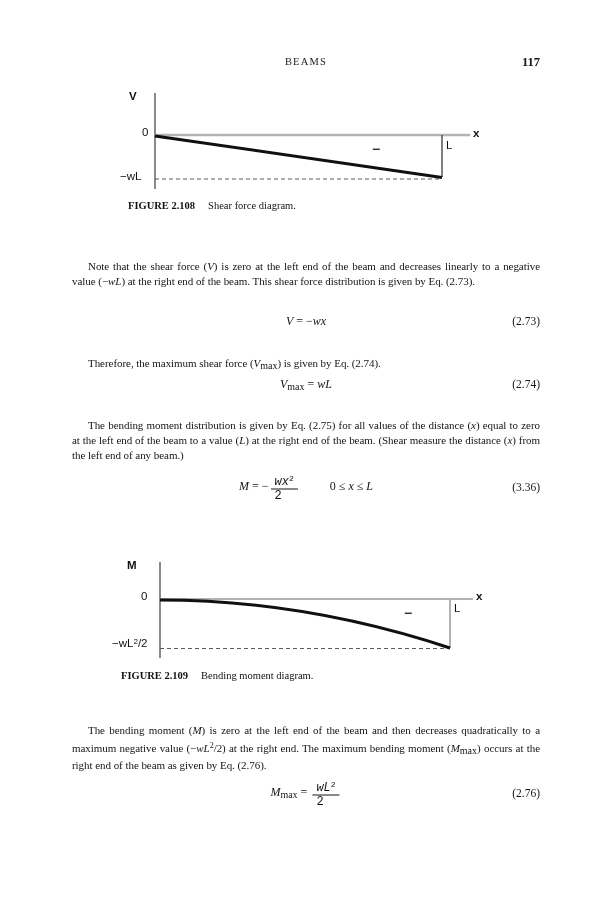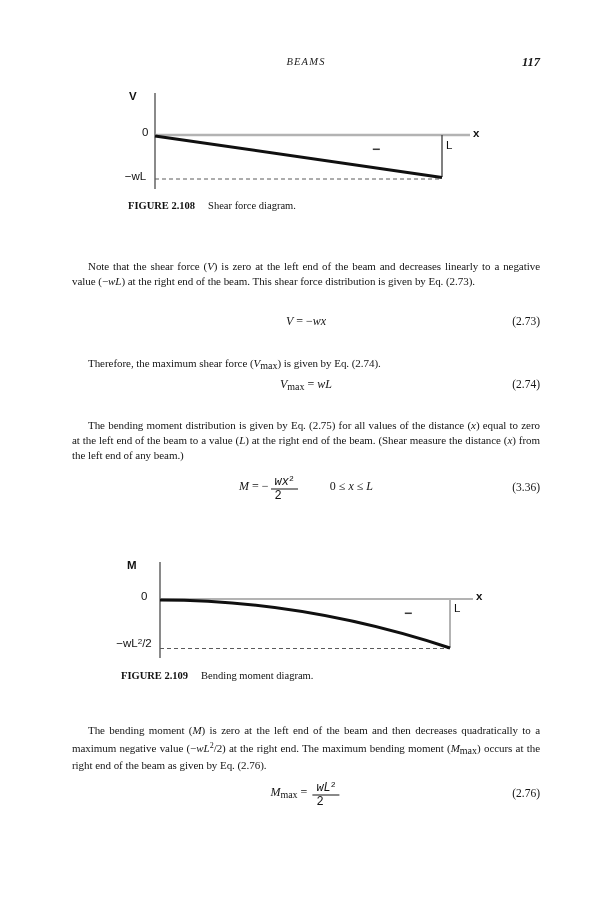--- a/index.html
+++ b/index.html
@@ -2,37 +2,37 @@
 <html><head>
 <meta charset="utf-8">
 <style>
   html,body{margin:0;padding:0;background:#e8e8e8;}
   .page{
     position:relative;width:600px;height:900px;background:#ffffff;
     font-family:"Liberation Serif",serif;color:#161616;overflow:hidden;
     margin:0 auto;
   }
   
-  .header{position:absolute;left:72px;top:56px;width:468px;height:16px;font-style:italic;}
+  .header{position:absolute;left:72px;top:56px;width:468px;height:16px;}
   .running-head{
     position:absolute;left:0;right:0;text-align:center;
     font-size:10.5px;letter-spacing:1.2px;color:#222;
   }
   .page-number{position:absolute;right:0;top:-1px;font-weight:bold;font-size:12.5px;}
 
   
   .fig-svg{position:absolute;left:0;top:0;width:600px;height:900px;pointer-events:none;}
   .figlabel{
     position:absolute;font-family:"Liberation Sans",sans-serif;
     font-size:11.5px;color:#111;white-space:nowrap;
   }
   .figlabel.bold{font-weight:bold;}
   .figlabel sup{font-size:8px;vertical-align:3px;}
   .neg-sign{font-size:14px;color:#3a3a3a;font-weight:bold;}
-  .right-align{text-align:center;}
+  .right-align{text-align:left;}
 
   .caption{position:absolute;font-size:10.5px;white-space:nowrap;color:#111;}
   .cap-label{font-weight:bold;}
   .cap-text{margin-left:13px;}
 
   
   .para{
     position:absolute;left:72px;width:468px;
     font-size:11px;line-height:15px;letter-spacing:-0.05px;
     text-align:justify;text-indent:16px;color:#141414;

